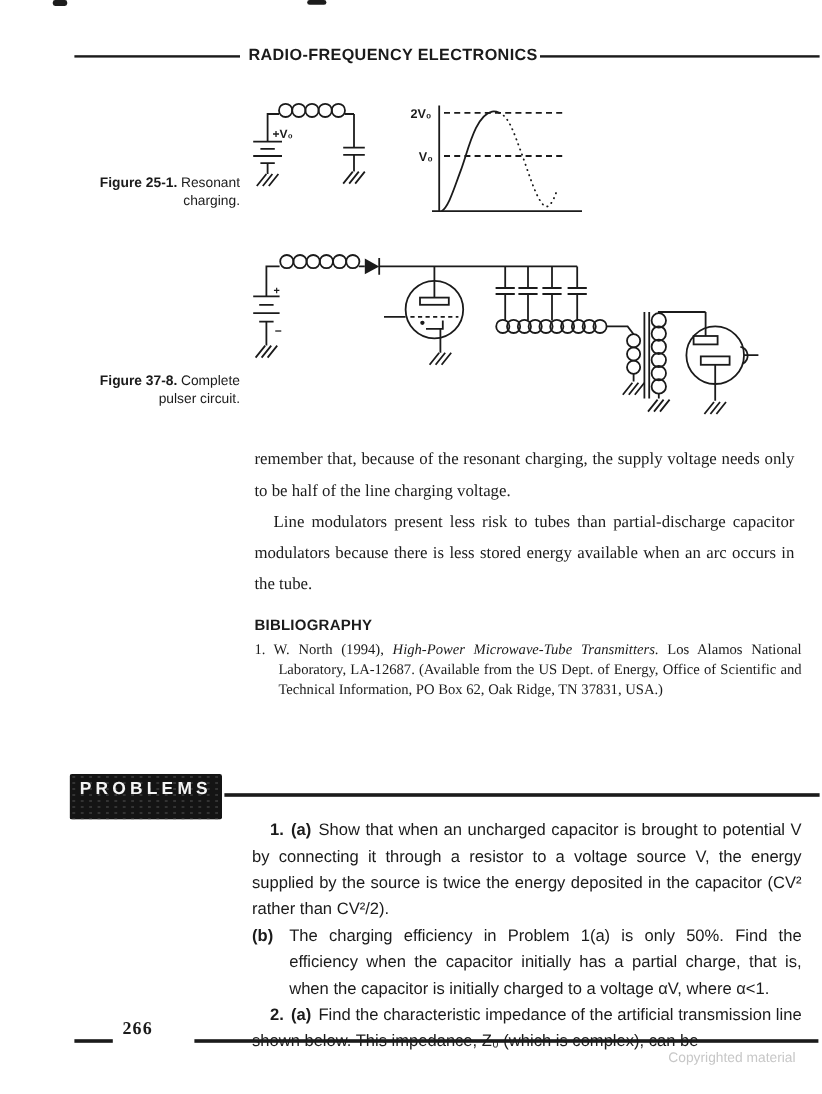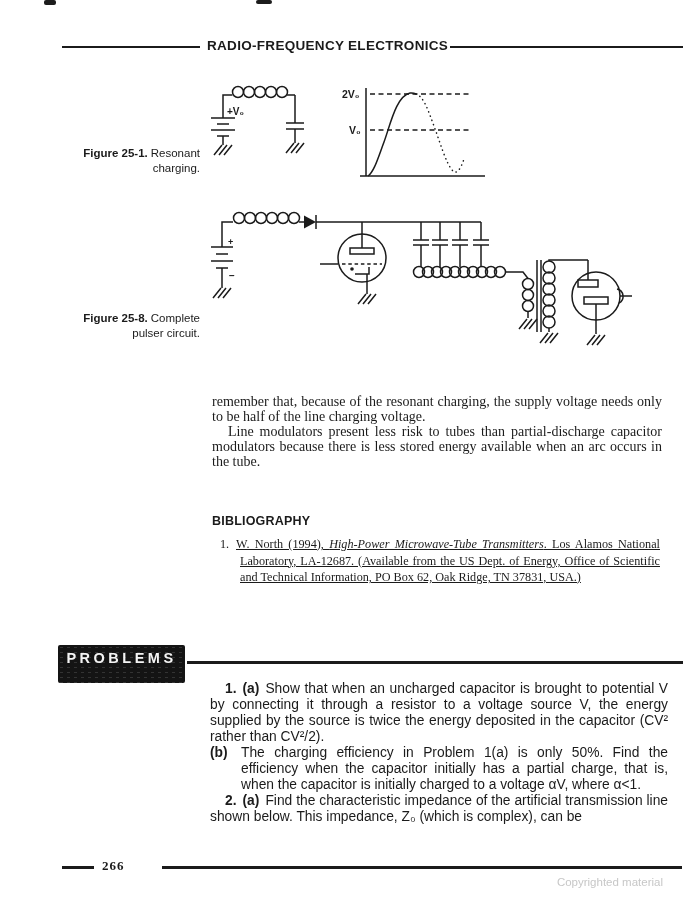--- a/index.html
+++ b/index.html
@@ -21,51 +21,51 @@
   svg.circ{position:absolute;}
   svg.circ path, svg.circ circle, svg.circ line, svg.circ rect{
       stroke:#1b1b1b;stroke-width:1.5;fill:none;}
   svg.circ .fill{fill:#1b1b1b;stroke:none;}
   svg.circ text{fill:#1b1b1b;stroke:none;font-family:"Liberation Sans",sans-serif;
       font-weight:700;}
   .dash{stroke-dasharray:5,3.5;}
   .griddash{stroke-dasharray:3.5,2.8;}
   .dots{stroke-dasharray:0.3,4.2;stroke-linecap:round;stroke-width:1.9;}
 
-  .bodytext{position:absolute;left:212px;top:394px;width:450px;font-size:14px;
-            line-height:15px;text-align:justify;}
+  .bodytext{position:absolute;left:212px;top:371px;width:450px;font-size:14px;
+            line-height:26px;text-align:justify;}
   .bodytext p{margin:0;}
   .bodytext p.ind{text-indent:16px;}
 
   .bib{position:absolute;left:212px;top:514px;width:456px;}
   .bib h4{margin:0 0 5px 0;font-family:"Liberation Sans",sans-serif;font-size:12.5px;
           letter-spacing:.2px;}
-  .bib-entry{margin:8px;font-size:12.2px;line-height:16.5px;text-align:justify;
-             padding-left:20px;text-indent:-20px;text-decoration:underline;}
+  .bib-entry{margin:0;font-size:12.2px;line-height:16.5px;text-align:justify;
+             padding-left:20px;text-indent:-20px;}
   .bib-num{display:inline-block;width:16px;text-indent:0;}
 
   .prob-banner{position:absolute;left:58px;top:645px;width:127px;height:38px;
       background:#141414;background-image:radial-gradient(#333 1px, transparent 1.4px);
       background-size:7px 5px;border-radius:2px;}
   .prob-banner span{display:block;text-align:center;color:#f4f4f4;font-weight:700;
       font-size:14.5px;letter-spacing:3.5px;font-family:"Liberation Sans",sans-serif;
       padding-top:5px;}
 
   .problems{position:absolute;left:210px;top:681px;width:458px;
-      font-family:"Liberation Sans",sans-serif;font-size:13.8px;line-height:16px;
+      font-family:"Liberation Sans",sans-serif;font-size:13.8px;line-height:22px;
       text-align:justify;}
   .problems p{margin:0;}
   .problems p.lead{text-indent:15px;}
   .problems .bold{font-weight:700;}
   .problems .sp{margin:0 6px 0 6px;}
   .problems .pb{padding-left:31px;text-indent:-31px;}
   .problems .pb .bold{display:inline-block;width:24px;text-indent:0;margin-right:7px;}
 
-  .pagenum{position:absolute;left:102px;top:850px;font-weight:700;font-size:13px;
-           letter-spacing:1px;margin-top:8px;}
+  .pagenum{position:absolute;left:102px;top:850px;font-weight:700;font-size:15px;
+           letter-spacing:1px;}
   .watermark{position:absolute;right:22px;top:876px;font-size:11.5px;
              font-family:"Liberation Sans",sans-serif;}
 </style>
 </head>
 <body>
 
 <div class="page">
 
   <div class="artifact" style="left:44px;top:0;width:12px;height:5px;"></div>
   <div class="artifact" style="left:256px;top:0;width:16px;height:4px;"></div>
@@ -193,21 +193,21 @@
       <circle cx="404" cy="98" r="24"></circle>
       <rect x="386" y="82" width="20" height="7"></rect>
       <rect x="392" y="99" width="24" height="7"></rect>
       <path d="M404,106 V136"></path>
       <path d="M425,91 a7.5,7.5 0 0 1 2,14"></path>
       <path d="M428,98 H440"></path>
     </g>
     <use href="#gndB" x="404" y="137"></use>
   </svg>
 
-  <div class="figcap" style="top:311px;"><b>Figure 25-8.</b><span>Complete pulser circuit.</span></div>
+  <div class="figcap" style="top:311px;"><b>Figure 37-8.</b><span>Complete pulser circuit.</span></div>
 
   <div class="bodytext">
     <p>remember that, because of the resonant charging, the supply voltage needs only to be half of the line charging voltage.</p>
     <p class="ind">Line modulators present less risk to tubes than partial-discharge capacitor modulators because there is less stored energy available when an arc occurs in the tube.</p>
   </div>
 
   <div class="bib">
     <h4>BIBLIOGRAPHY</h4>
     <p class="bib-entry"><span class="bib-num">1.</span><span>W. North (1994), </span><i>High-Power Microwave-Tube Transmitters</i><span>. Los Alamos National Laboratory, LA-12687. (Available from the US Dept. of Energy, Office of Scientific and Technical Information, PO Box 62, Oak Ridge, TN 37831, USA.)</span></p>
   </div>

